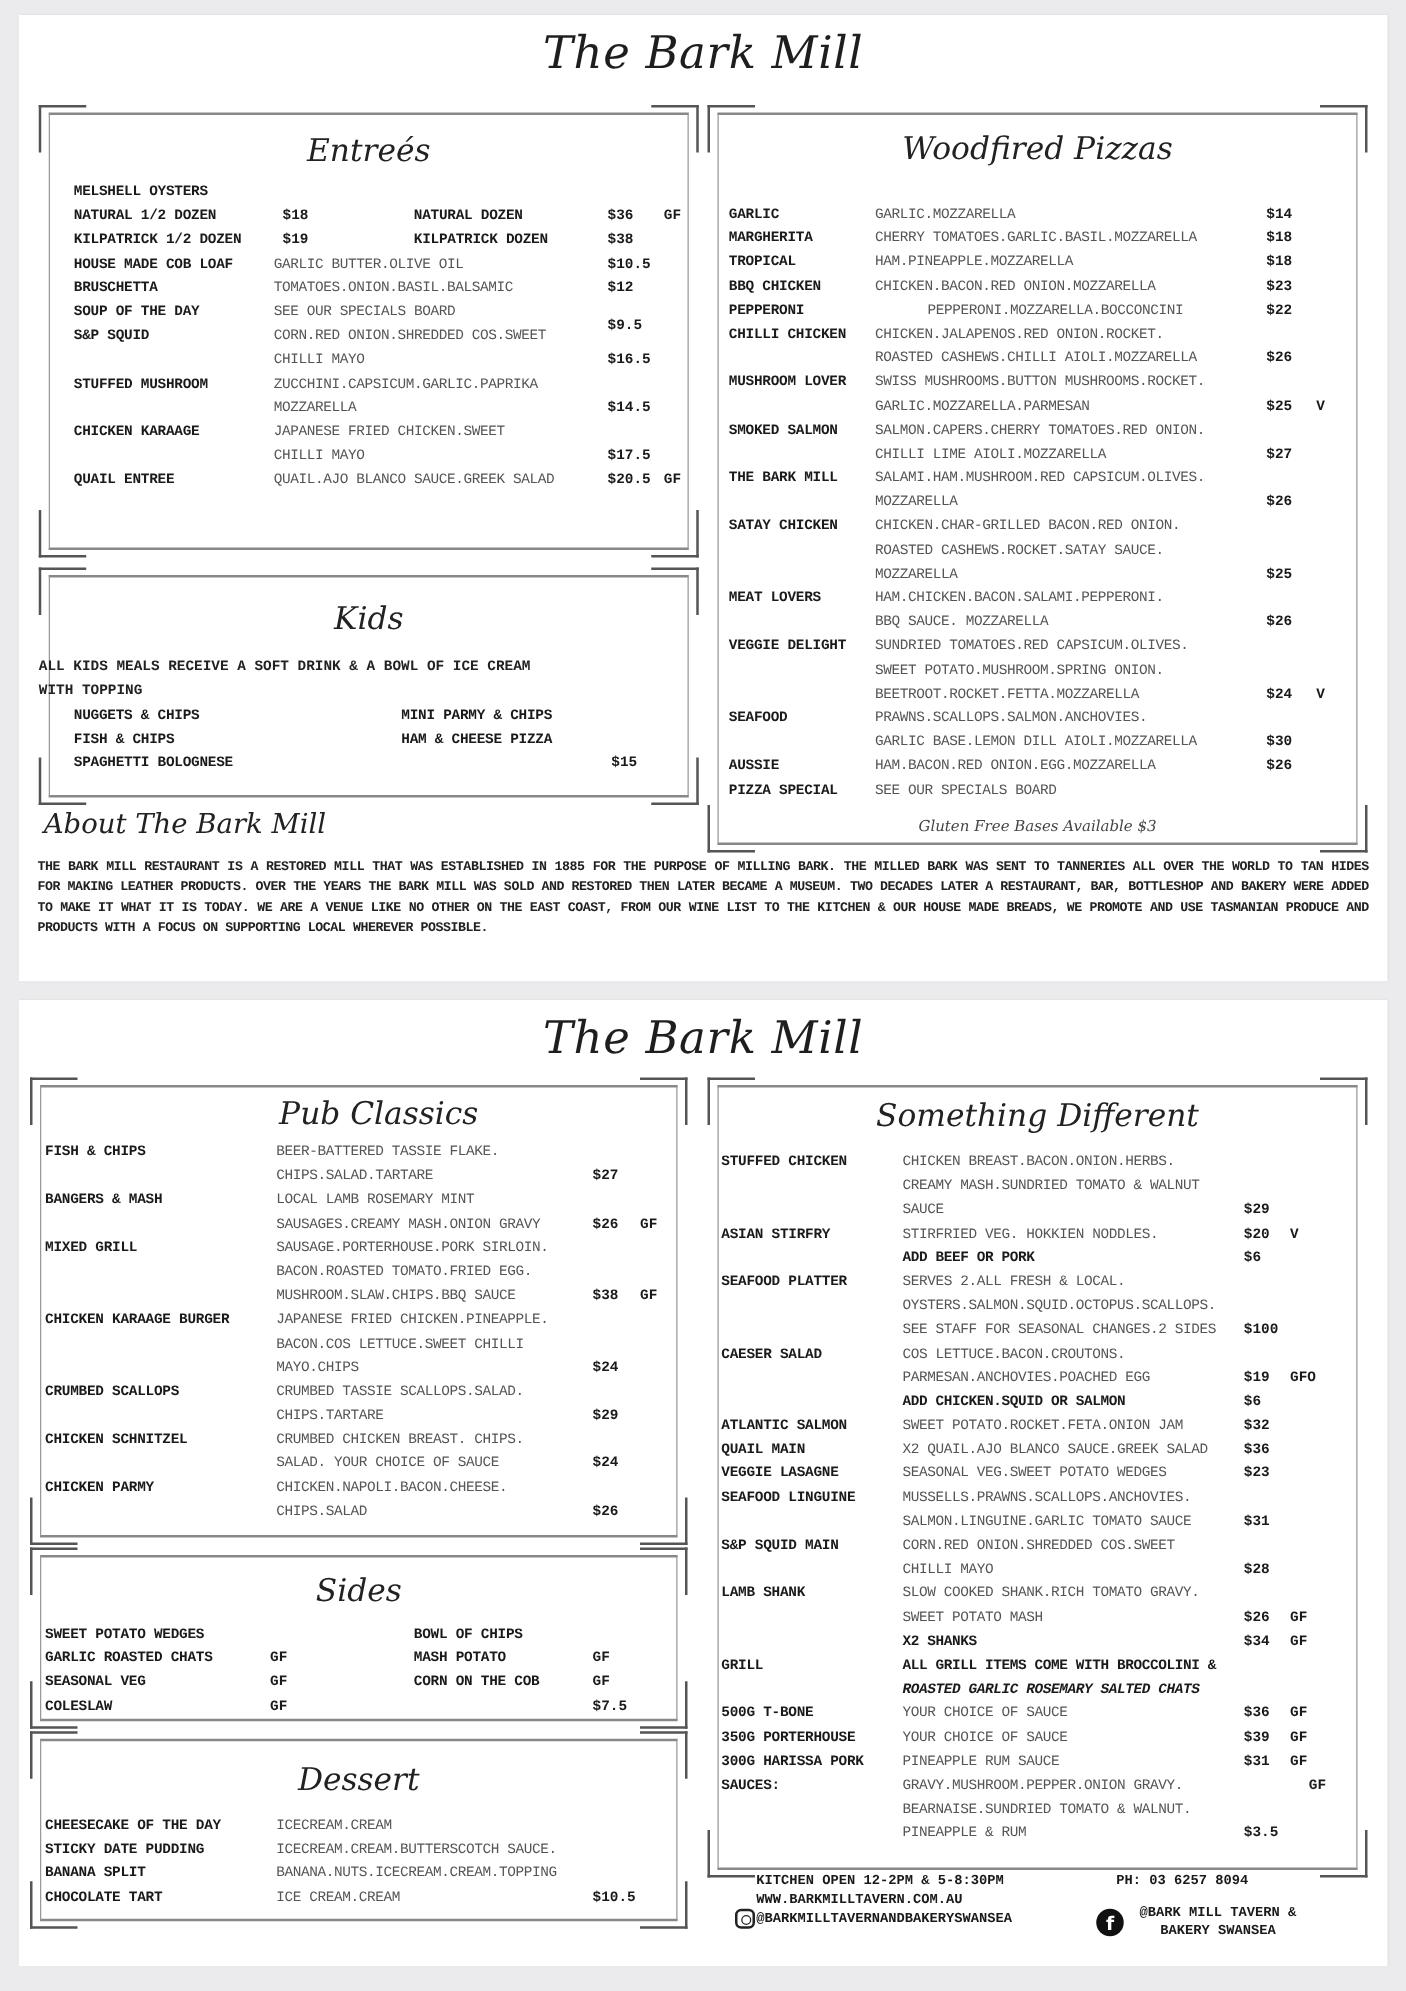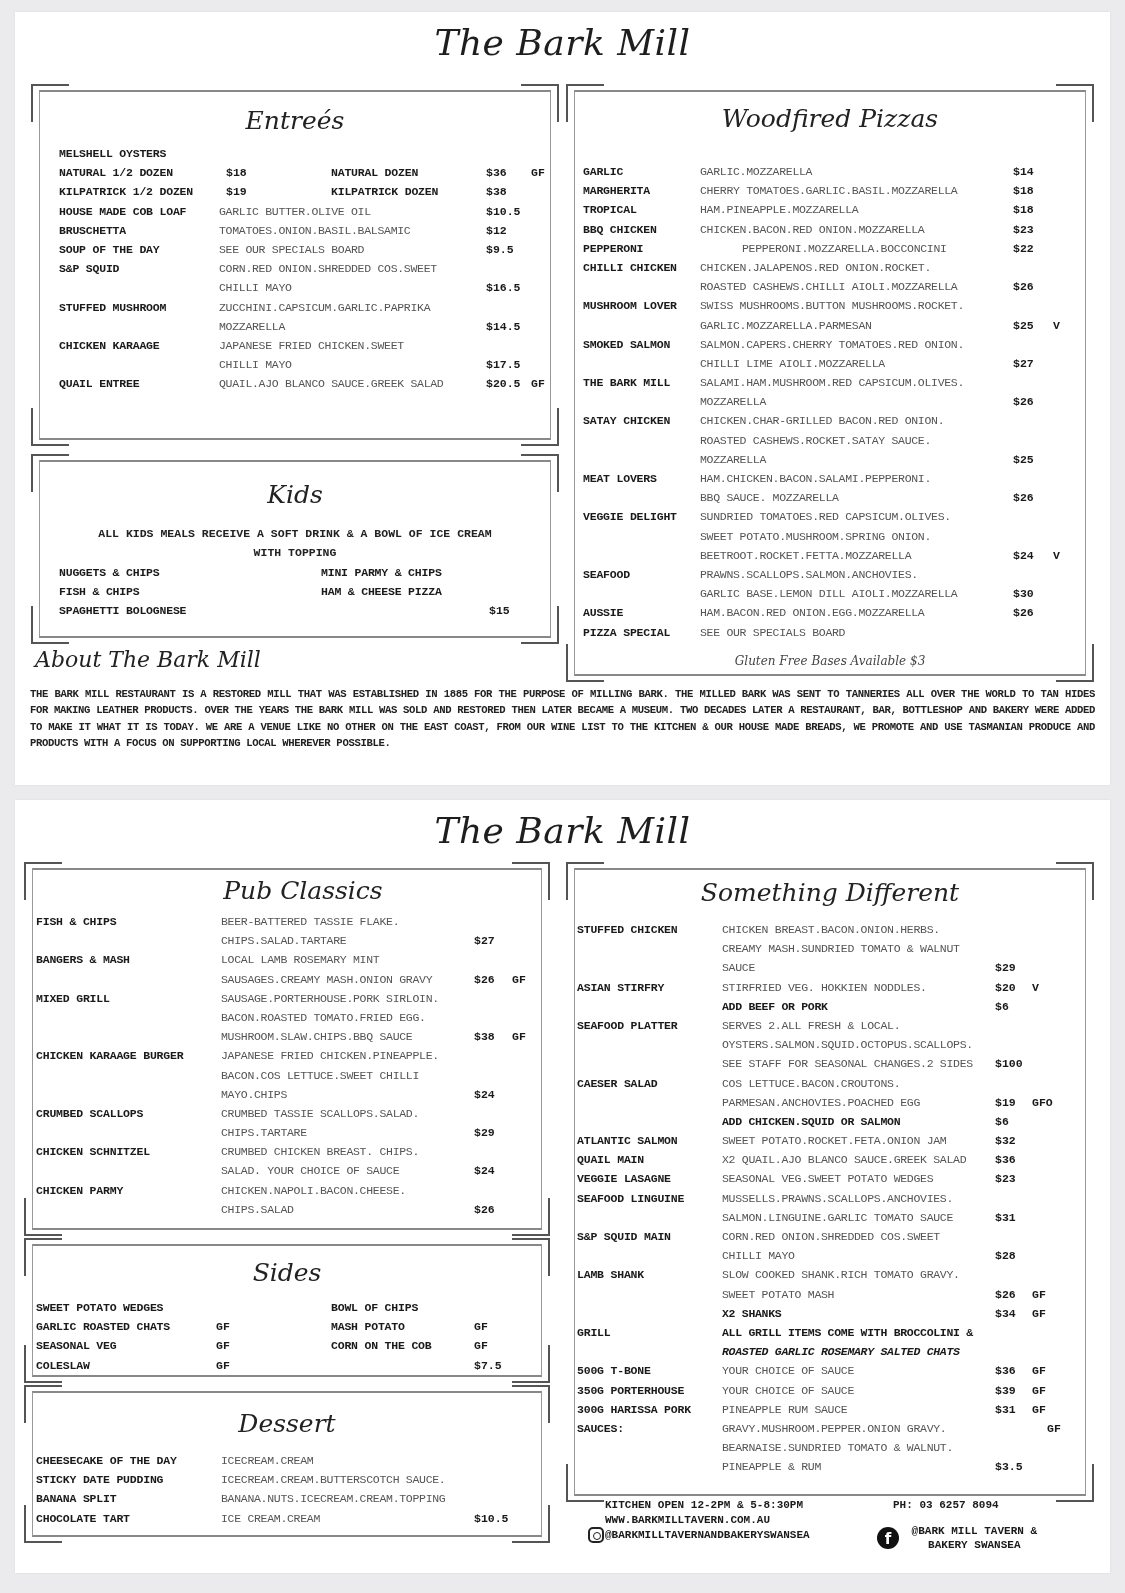--- a/index.html
+++ b/index.html
@@ -116,21 +116,21 @@
         </div>
         <div class="row">
           <span class="nm" style="left: 0px;">BRUSCHETTA</span>
           <span class="ds" style="left: 160px;">TOMATOES.ONION.BASIL.BALSAMIC</span>
           <span class="pr" style="left: 427px;">$12</span>
           <span class="tg" style="left: 472px;"></span>
         </div>
         <div class="row">
           <span class="nm" style="left: 0px;">SOUP OF THE DAY</span>
           <span class="ds" style="left: 160px;">SEE OUR SPECIALS BOARD</span>
-          <span class="pr" style="left: 427px;">$9.5</span>
+          <span class="pr" style="left: 427px; margin-top: 11px;">$9.5</span>
           <span class="tg" style="left: 472px;"></span>
         </div>
         <div class="row">
           <span class="nm" style="left: 0px;">S&amp;P SQUID</span>
           <span class="ds" style="left: 160px;">CORN.RED ONION.SHREDDED COS.SWEET</span>
         </div>
         <div class="row">
           <span class="ds" style="left: 160px;">CHILLI MAYO</span>
           <span class="pr" style="left: 427px;">$16.5</span>
           <span class="tg" style="left: 472px;"></span>
@@ -162,21 +162,21 @@
       </div>
   </div>
 
   <div class="box" style="left:16px; top:442px; width:528px; height:190px;">
     <div class="corner c-tl"></div>
       <div class="corner c-tr"></div>
       <div class="corner c-bl"></div>
       <div class="corner c-br"></div>
     <div class="inner"></div>
     <div class="sect-title" style="top:26px;">Kids</div>
-    <div style="position:absolute; left:0; right:0; top:70px; text-align:center; font-size:11.5px; line-height:19.2px; font-weight:bold;">
+    <div style="position:absolute; left:0; right:0; top:70px; font-size:11.5px; line-height:19.2px; font-weight:bold;">
       <div>ALL KIDS MEALS RECEIVE A SOFT DRINK &amp; A BOWL OF ICE CREAM</div>
       <div>WITH TOPPING</div>
     </div>
     <div class="rows" style="left:28px; top:109px; width:480px;">
       <div class="row">
           <span class="nm" style="left:0">NUGGETS &amp; CHIPS</span>
           <span class="nm" style="left:262px">MINI PARMY &amp; CHIPS</span>
         </div>
       <div class="row">
           <span class="nm" style="left:0">FISH &amp; CHIPS</span>

